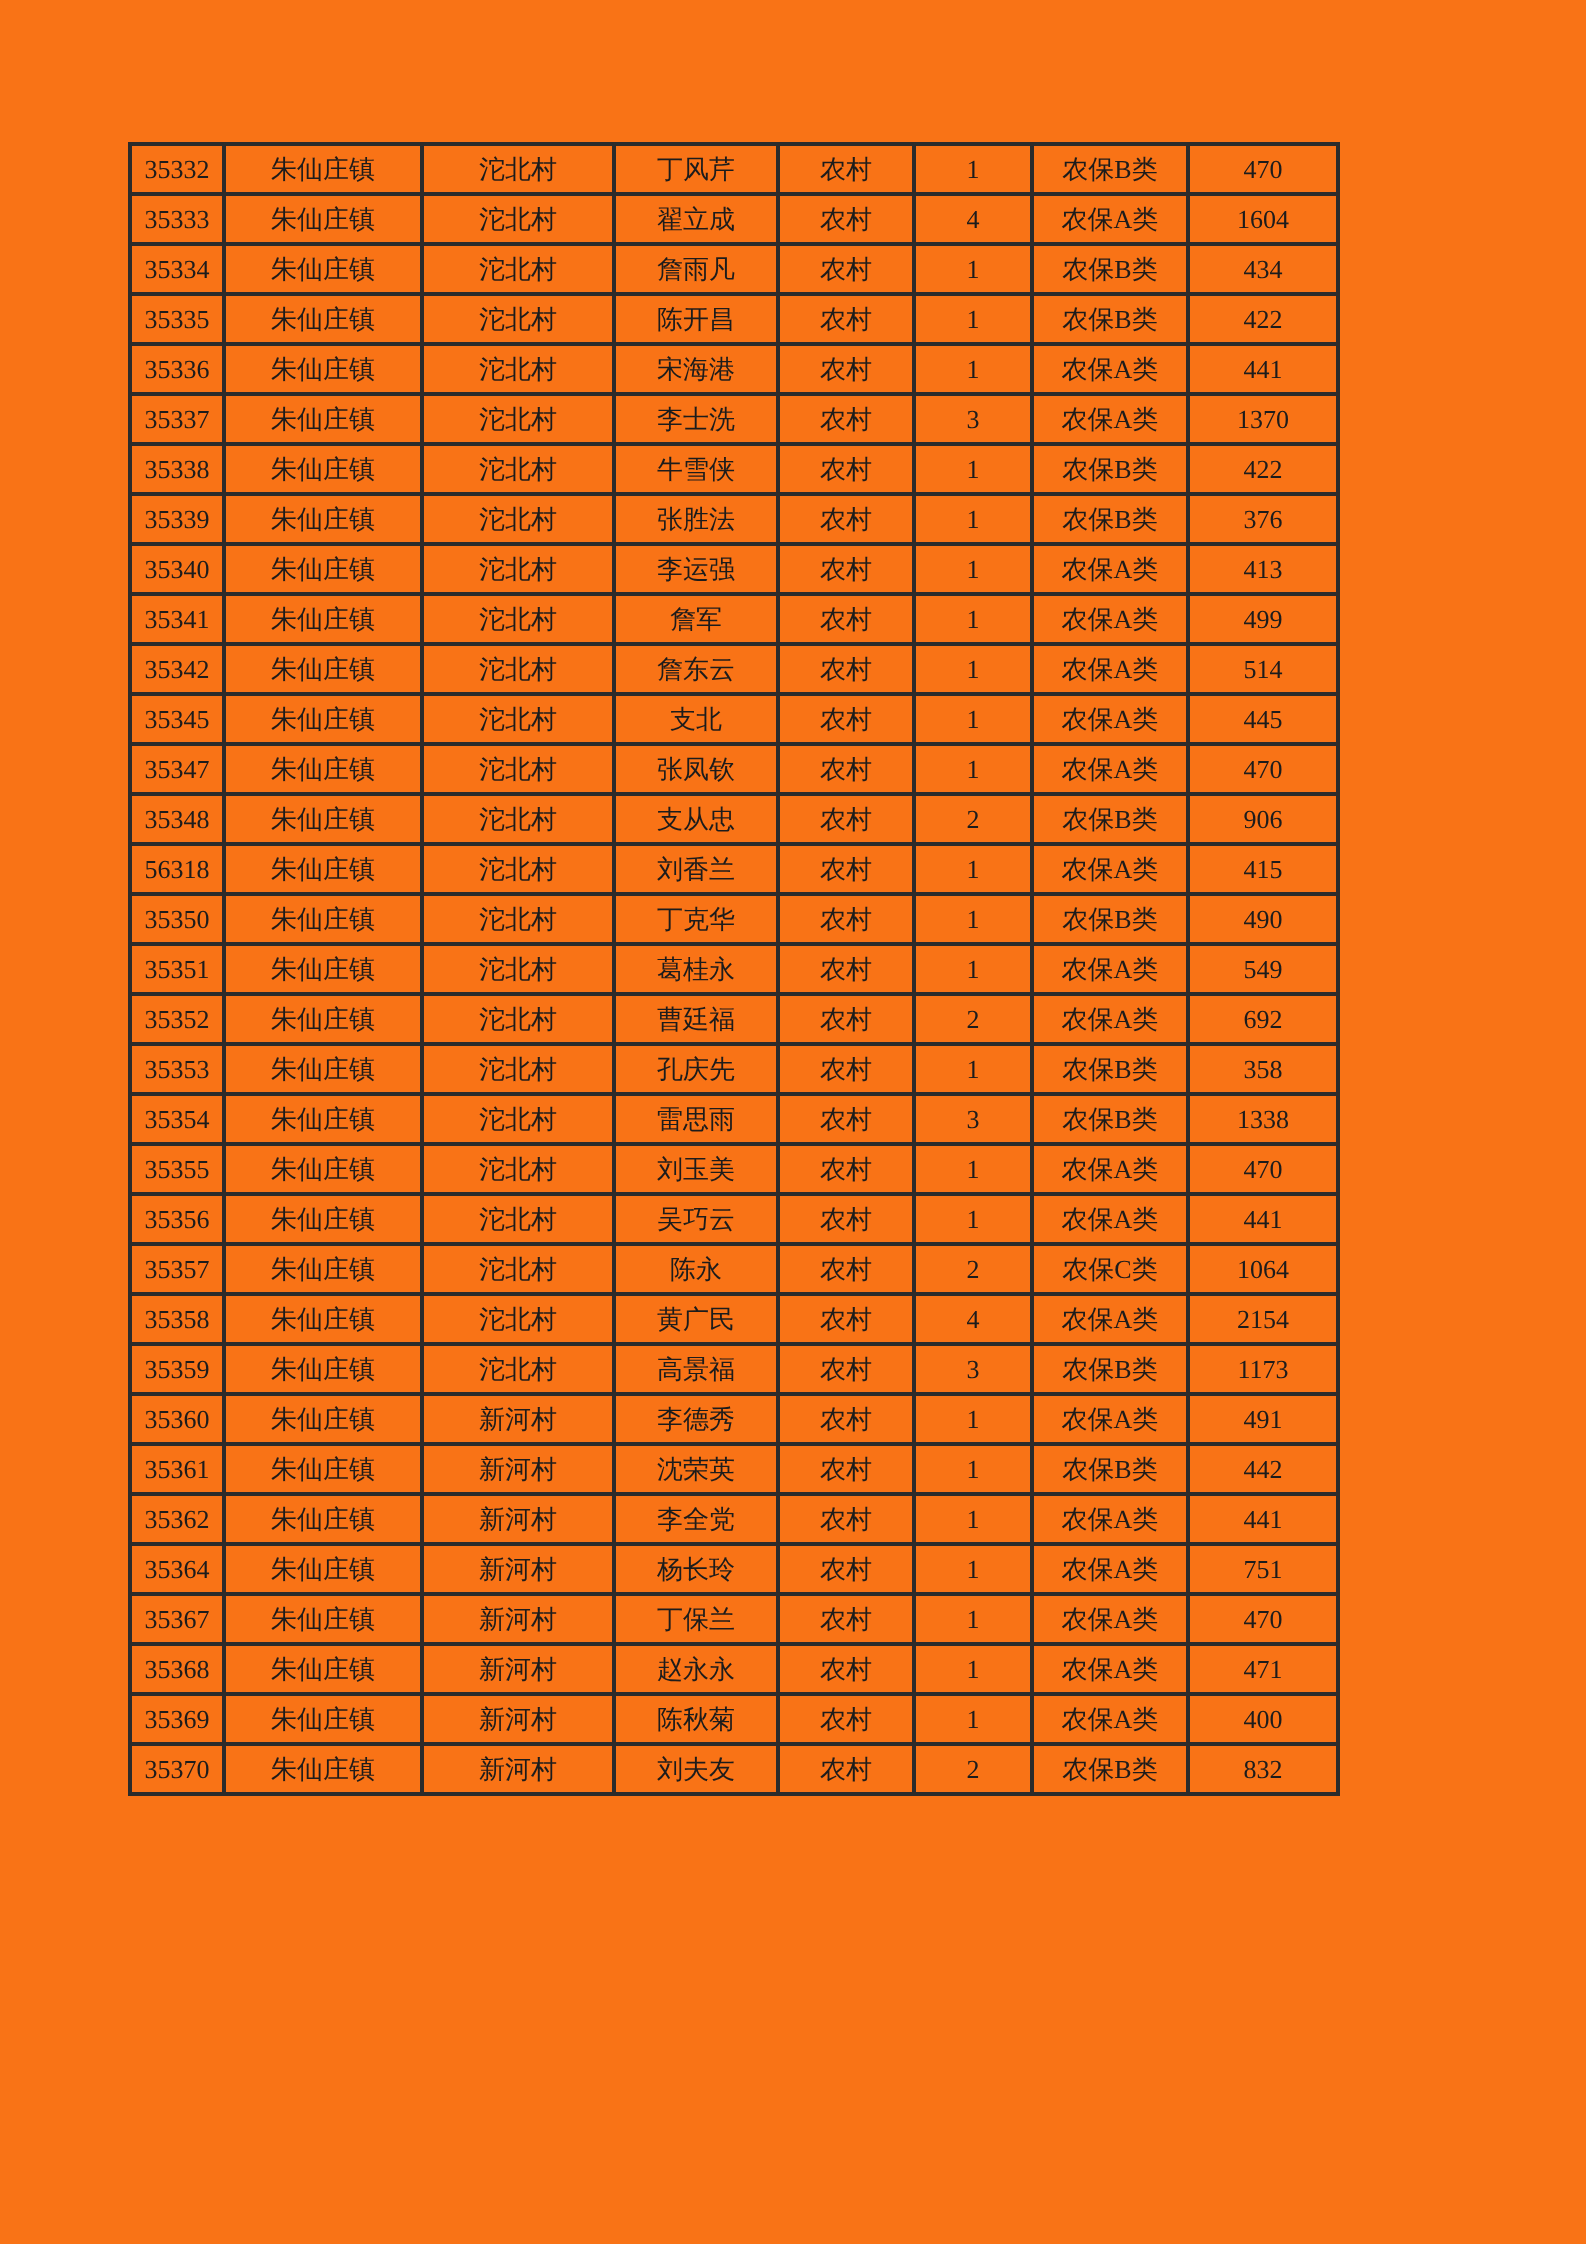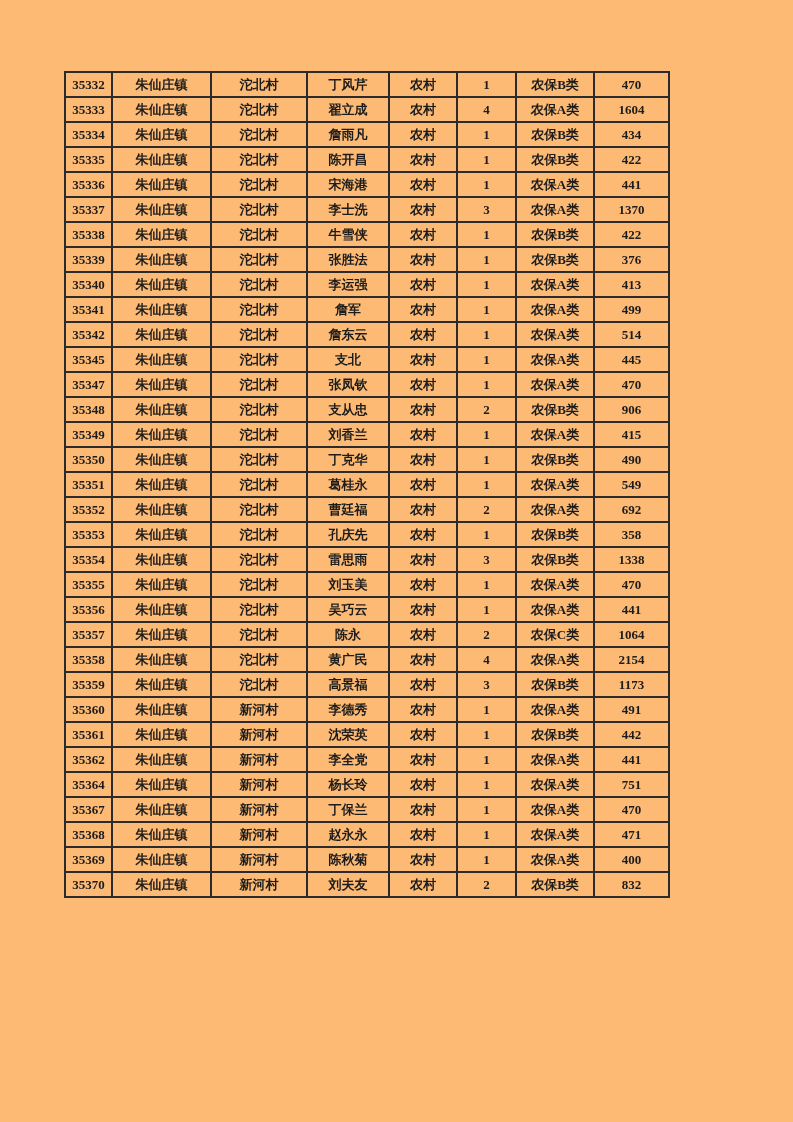--- a/index.html
+++ b/index.html
@@ -7,22 +7,21 @@
     width: 793px;
     height: 1122px;
     background: #ffffff;
     overflow: hidden;
     font-family: "Liberation Serif", "DejaVu Serif", serif;
   }
   .page {
     position: relative;
     width: 793px;
     height: 1122px;
-    background: #fdba74;
-    font-weight: bold;
+    background: #f97316;
   }
   table.grid {
     position: absolute;
     left: 64px;
     top: 71px;
     width: 606px;
     table-layout: fixed;
     border-collapse: collapse;
   }
   table.grid td {
@@ -188,21 +187,21 @@
           <td>35348</td>
           <td>朱仙庄镇</td>
           <td>沱北村</td>
           <td>支从忠</td>
           <td>农村</td>
           <td>2</td>
           <td>农保B类</td>
           <td>906</td>
         </tr>
         <tr>
-          <td>35349</td>
+          <td>56318</td>
           <td>朱仙庄镇</td>
           <td>沱北村</td>
           <td>刘香兰</td>
           <td>农村</td>
           <td>1</td>
           <td>农保A类</td>
           <td>415</td>
         </tr>
         <tr>
           <td>35350</td>

